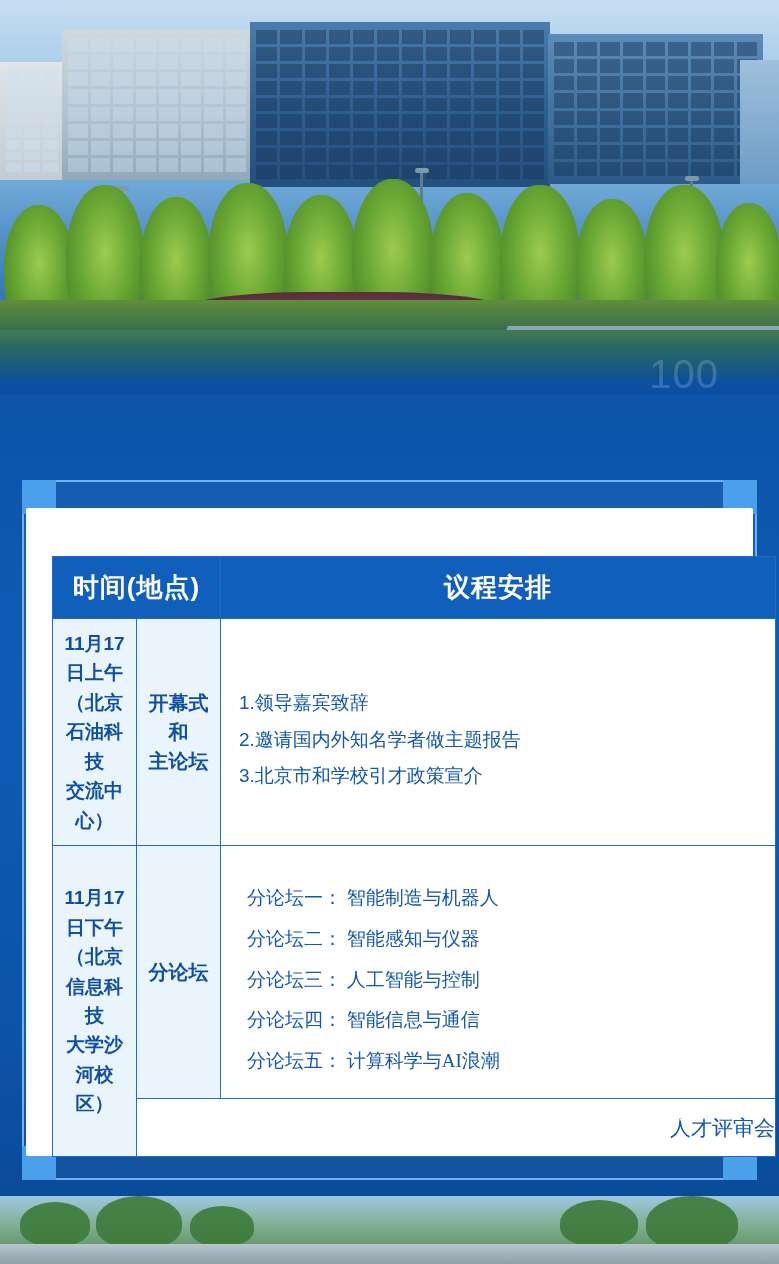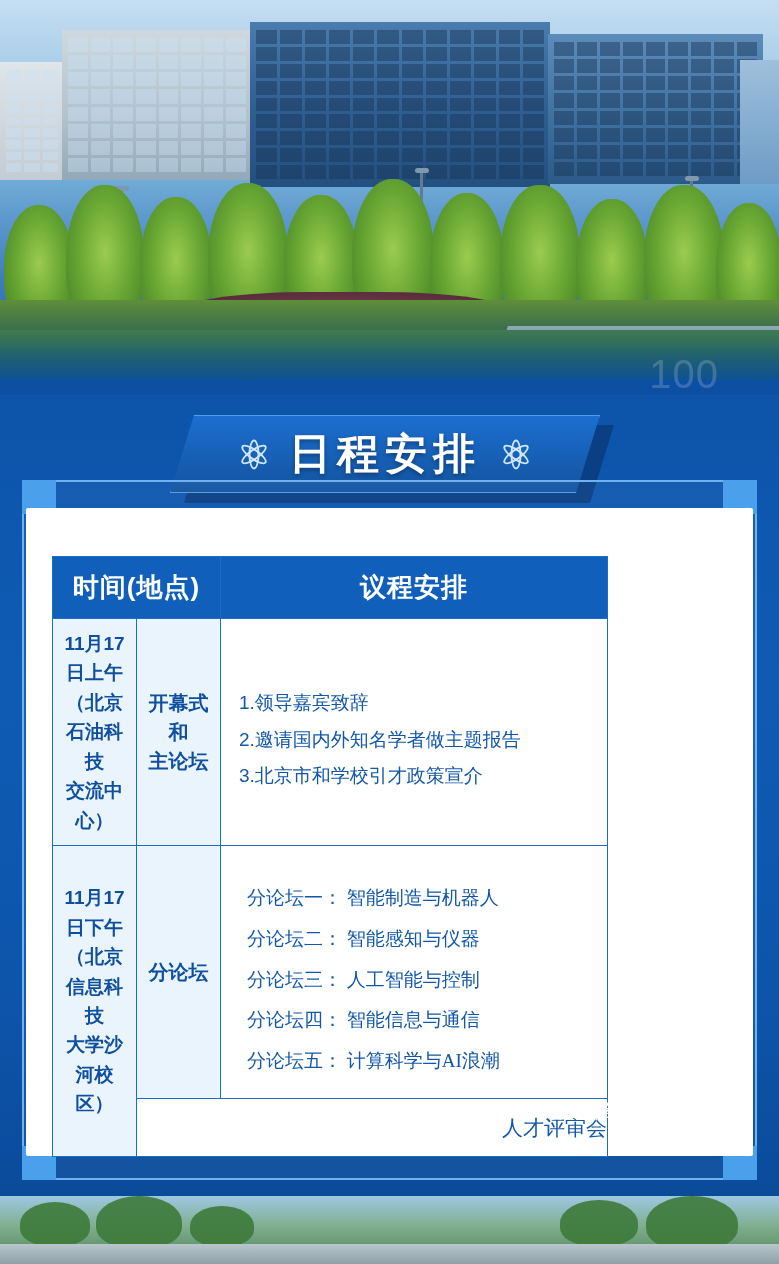--- a/index.html
+++ b/index.html
@@ -163,21 +163,21 @@
 
   .card-inner {
     position: absolute; left: 26px; top: 508px; width: 727px; height: 648px;
     background: #ffffff;
     border-radius: 2px;
   }
 
   
   table.agenda {
     position: absolute; left: 52px; top: 556px;
-    width: 556px;
+    width: 724px;
     border-collapse: collapse;
     background: #fdba74;
     table-layout: fixed;
   }
   table.agenda td, table.agenda th {
     border: 1px solid #1a6fc4;
     vertical-align: middle;
   }
   thead th {
     background: #0f5fbb;
@@ -572,36 +572,20 @@
     <div class="hedge"></div>
     <div class="path"></div>
     <div class="lawn"></div>
 
     <div class="photo-fade"></div>
     <div class="watermark">100</div>
   </div>
 
   <div class="body-bg"></div>
 
-  <div class="title-wrap">
-    <div class="title-shadow"></div>
-    <div class="title-plate">
-      <span class="atom">
-          <i></i>
-          <i></i>
-          <i></i>
-        </span>
-      <span class="title-text">日程安排</span>
-      <span class="atom">
-          <i></i>
-          <i></i>
-          <i></i>
-        </span>
-    </div>
-  </div>
 
   <div class="card-frame">
     <div class="corner tl"></div>
     <div class="corner tr"></div>
     <div class="corner bl"></div>
     <div class="corner br"></div>
   </div>
 
   <div class="card-inner"></div>
 

